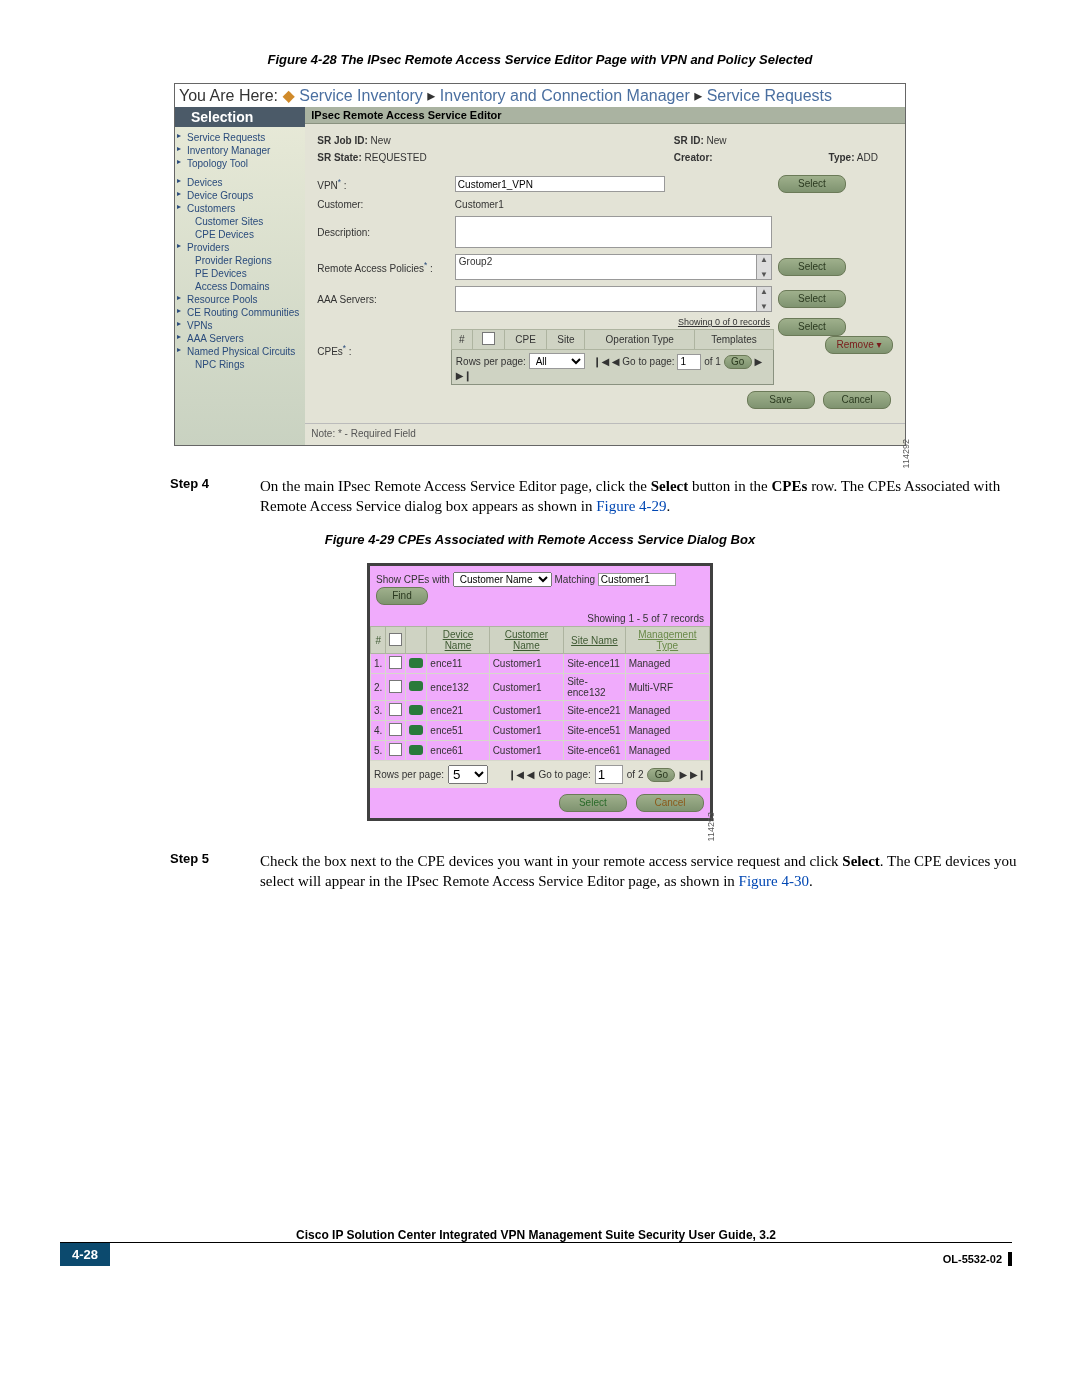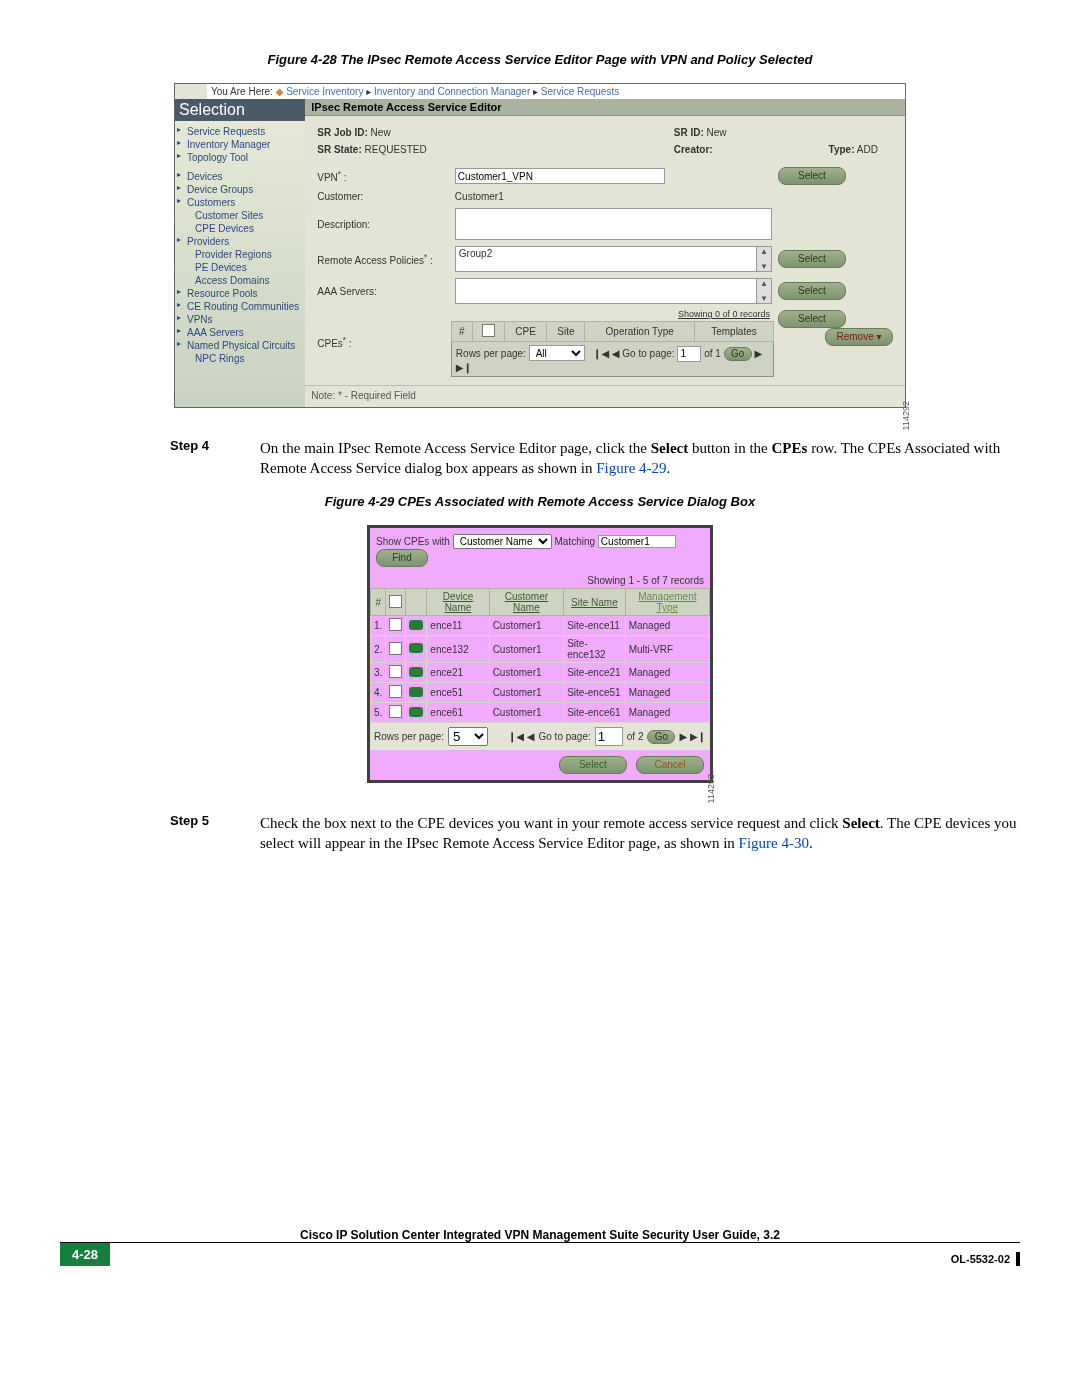--- a/index.html
+++ b/index.html
@@ -62,36 +62,35 @@
   .ss1 {
     width: 730px;
     border: 1px solid #666;
     background: #e3e3d6;
     position: relative;
   }
   .ss1-table { width:100%; border-collapse: collapse;}
   .ss-breadcrumb {
     background:#fff;
     padding:2px 4px;
-    font-size:10px;
-    margin-left:32px;
+    font-size:16px;
   }
   .ss-breadcrumb a { color:#4a6fa0; text-decoration:none;}
   .ss-nav {
     width: 130px;
     vertical-align: top;
     background: linear-gradient(#e8ead8,#c9d2c1);
     padding:0;
   }
   .ss-nav-header{
     background:#4b5a68;
     color:#fff;
-    font-weight:normal;
-    padding:2px 4px;
-    font-size:16px;
+    font-weight:bold;
+    padding:2px 16px;
+    font-size:14px;
   }
   .ss-nav-list{ list-style:none; margin:0; padding:4px 6px;}
   .ss-nav-list li{
     font-size:10px;
     color:#2a4b7c;
     padding:1px 0 1px 6px;
     position:relative;
     white-space:nowrap;
   }
   .ss-nav-list li.expand::before{
@@ -209,28 +208,28 @@
     transform-origin:right bottom;
     font-size:9px; color:#555;
   }
   .bodycol{ display:table;}
   .bodycol .stepcol{ display:table-cell; width:90px; font-family:Arial,Helvetica,sans-serif; font-size:13px; font-weight:bold; vertical-align:top;}
   .bodycol .txtcol{ display:table-cell; font-size:15px; line-height:1.35;}
   .txtcol a{ color:#0047b3; text-decoration:none;}
   .step-block{ margin:0 0 10px 110px;}
   .page-footer{
     position:absolute;
-    bottom:34px; left:60px; right:60px;
+    bottom:34px; left:60px; right:68px;
     font-family: Arial, Helvetica, sans-serif;
     margin-top: 9px;
   }
   .pf-line{ border-top:1px solid #000; display:flex; justify-content:space-between; align-items:flex-end;}
   .pf-title{ font-size:12px; font-weight:bold; text-align:center; flex:1;}
   .pf-pagenum{
-    background:#15803d; color:#fff; font-weight:bold; padding:4px 12px; font-size:13px;
+    background:#0c4a6e; color:#fff; font-weight:bold; padding:4px 12px; font-size:13px;
   }
   .pf-doc{ font-size:11px; font-weight:bold; display:flex; align-items:center; gap:6px;}
   .icon-router{
     display:inline-block;width:14px;height:10px;background:#2a7a3a;border-radius:3px;position:relative;
   }
   .ck{ width:11px;height:11px;border:1px solid #777;display:inline-block;background:#fff;}
 </style>
 </head>
 <body>
 
@@ -378,20 +377,27 @@
                   </td>
                             </tr>
                 </tbody>
                         </table>
               </td>
               <td style="vertical-align:top;">
                 <div><span class="ss-btn">Select</span></div>
                 <div style="margin-top:0;padding-left:47px;"><span class="ss-btn red"><span>Remove</span> ▾</span></div>
               </td>
             </tr>
+            <tr class="ss-footer-row">
+                      <td colspan="4">
+              <span class="ss-btn">Save</span>
+              &nbsp;
+              <span class="ss-btn">Cancel</span>
+            </td>
+                    </tr>
           </tbody>
                 </table>
         </div>
         <div class="ss-note">Note: * - Required Field</div>
       </td>
     </tr>
         </tbody>
       </table>
   </div>
 

